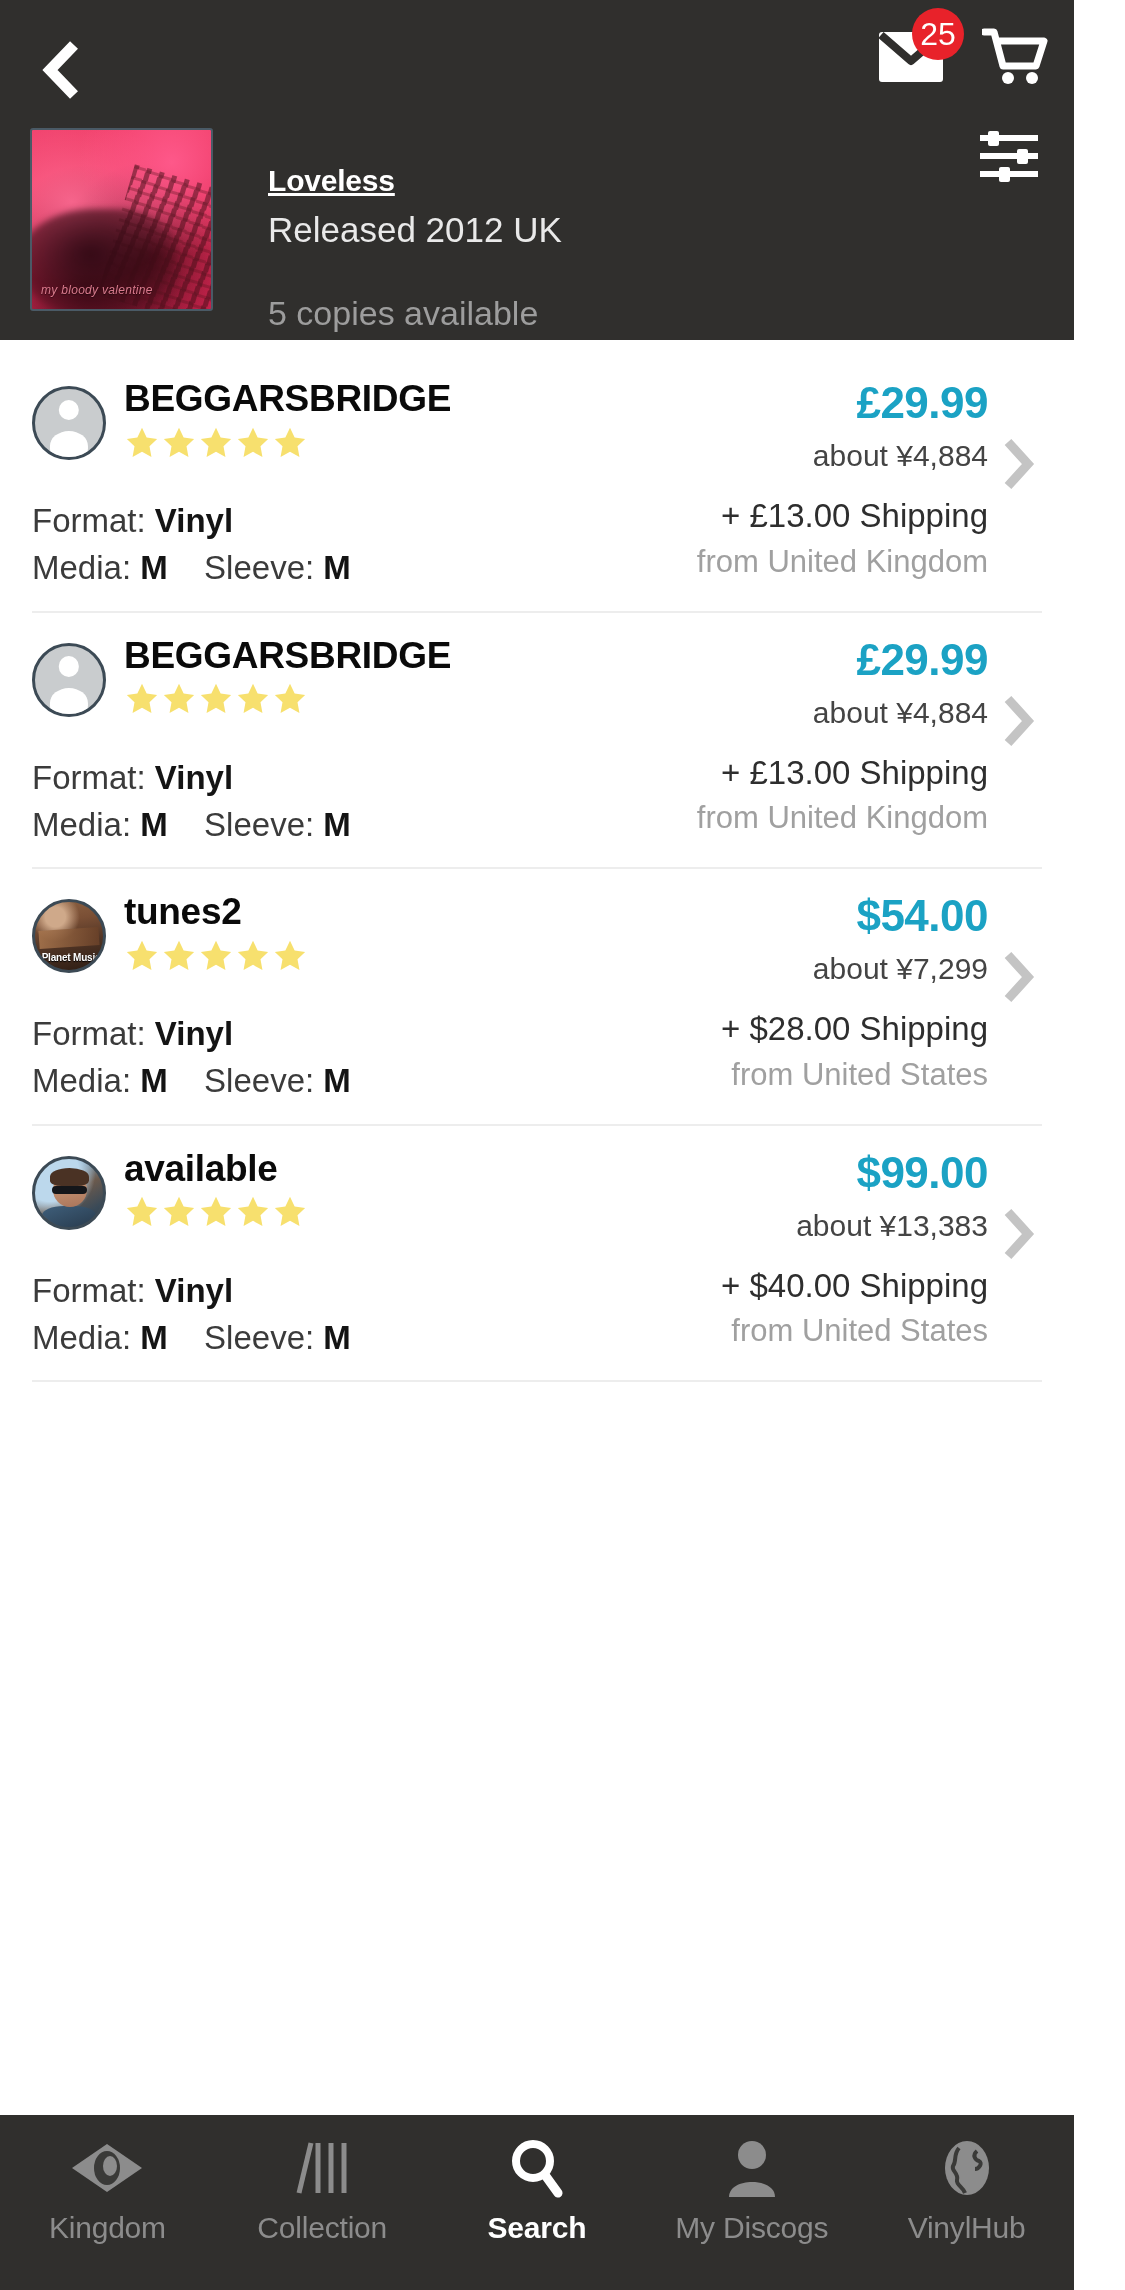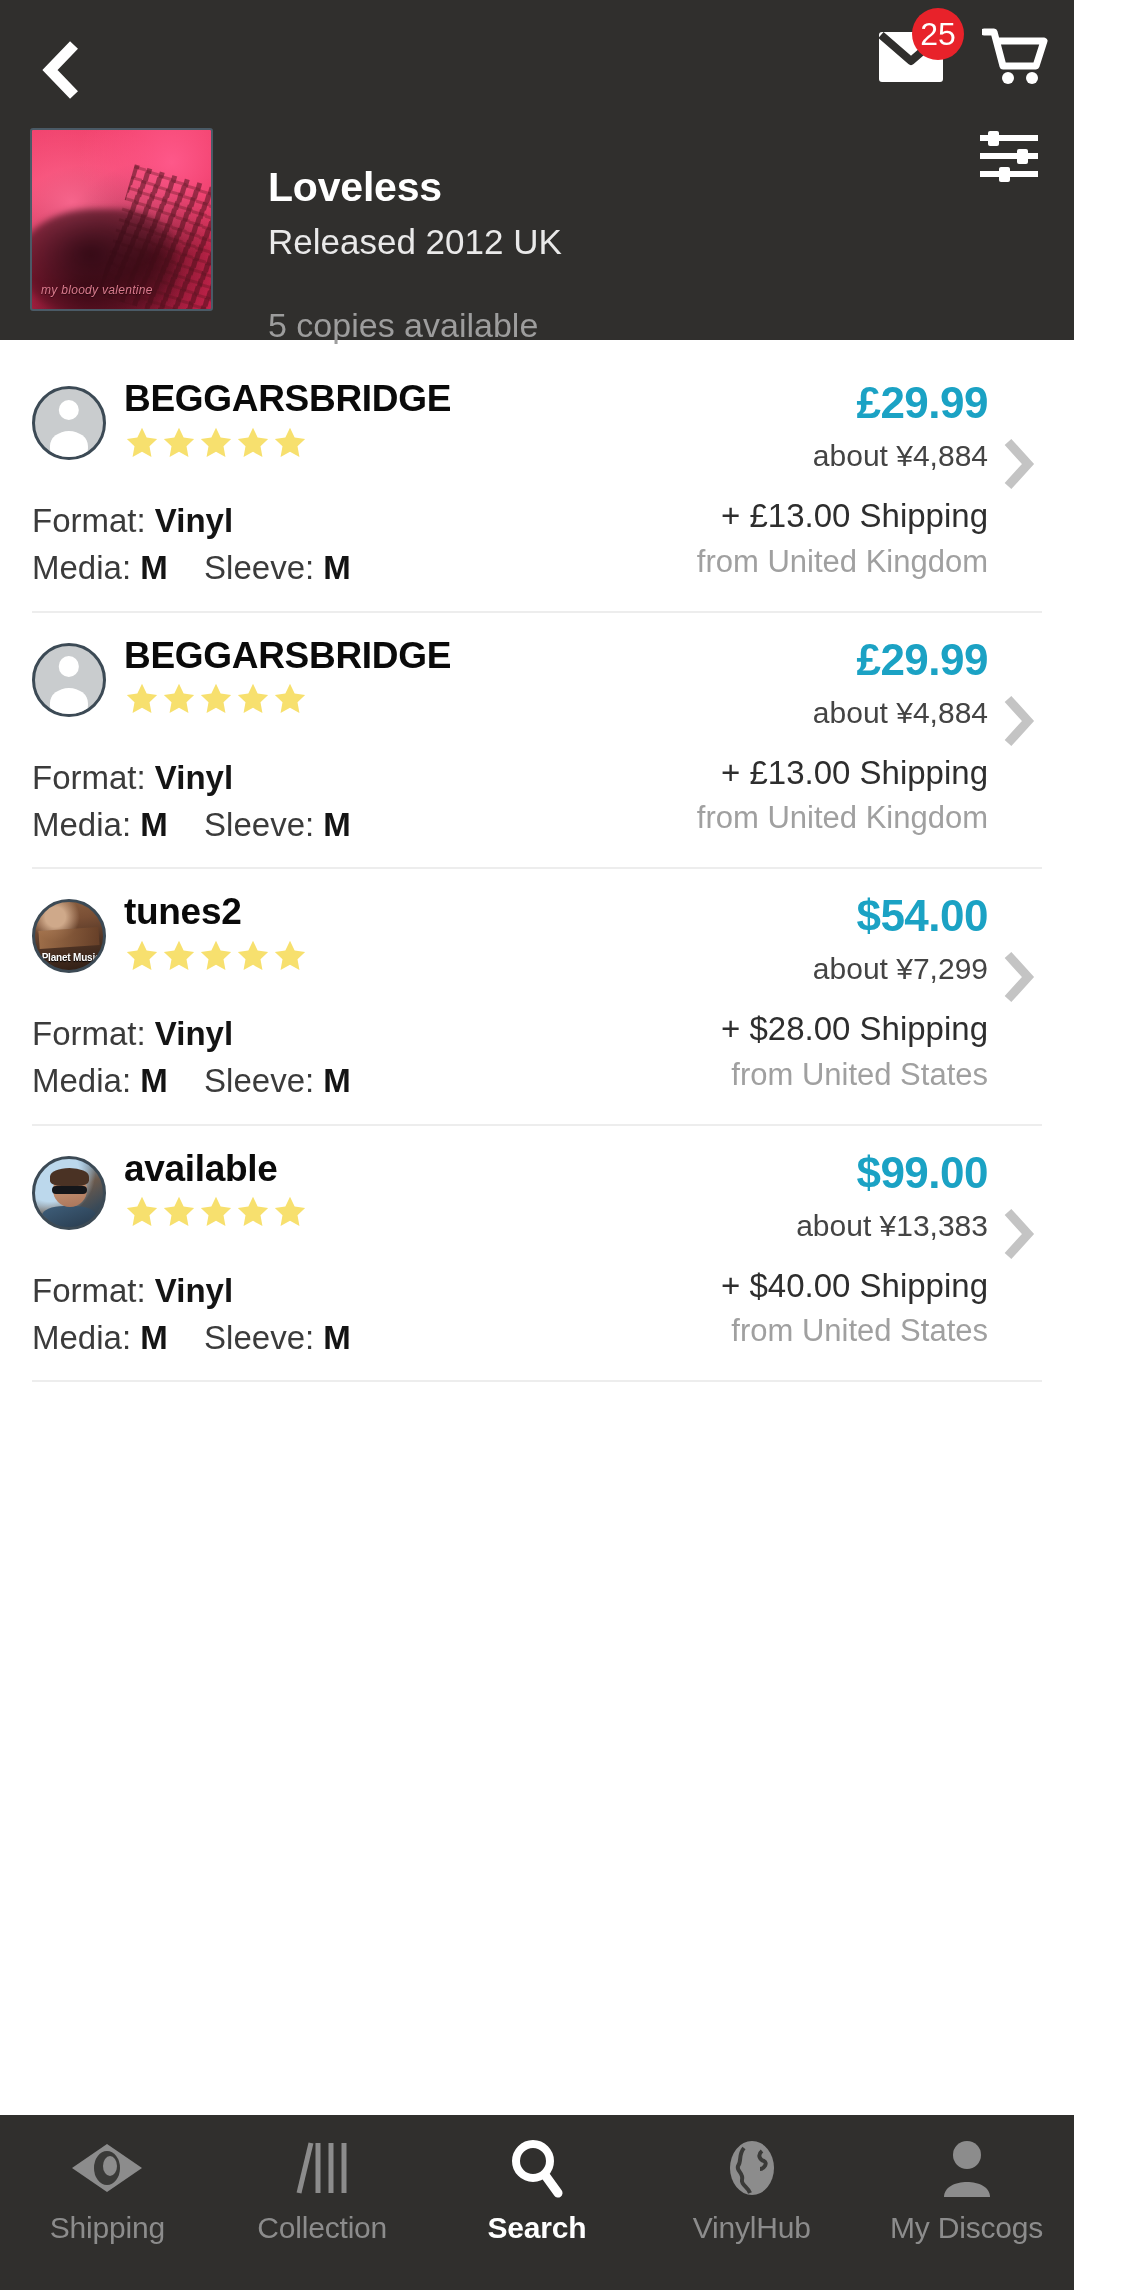--- a/index.html
+++ b/index.html
@@ -94,22 +94,23 @@
     font-size:12px;
     font-family:"Liberation Sans", sans-serif;
     color:rgba(255,150,170,0.80);
     letter-spacing:0.3px;
     text-shadow:0 1px 1px rgba(0,0,0,0.45);
     white-space:nowrap;
     font-style:italic;
   }
   .release-meta { margin-left:55px; padding-top:36px; }
   .release-title {
-    color:#ffffff; font-size:41px; font-weight:bold; line-height:1.15;
+    color:#ffffff; font-size:30px; font-weight:bold; line-height:1.15;
     letter-spacing:-0.2px;
+    text-decoration:underline;
   }
   .release-sub {
     color:#e9e9e9; font-size:35px; font-weight:400; margin-top:10px; line-height:1.2;
   }
   .release-copies {
     color:#9d9d9d; font-size:34px; font-weight:400; margin-top:42px; line-height:1.2;
   }
 
   
   .listings { flex:1 1 auto; background:#ffffff; overflow:hidden;margin-top:16px; }
@@ -580,21 +581,21 @@
   <div class="tabbar">
 
     <div class="tab">
       <div class="tab-icon">
         <svg width="76" height="54" viewBox="0 0 76 54">
           <path d="M38 3 L73 27 L38 51 L3 27 Z" fill="#8c8c8c"></path>
           <ellipse cx="38" cy="27" rx="13" ry="17" fill="#3a3a38"></ellipse>
           <ellipse cx="41" cy="25" rx="7" ry="10" fill="#8c8c8c"></ellipse>
         </svg>
       </div>
-      <div class="tab-label">Shipping</div>
+      <div class="tab-label">Kingdom</div>
     </div>
 
     <div class="tab">
       <div class="tab-icon">
         <svg width="70" height="58" viewBox="0 0 70 58">
           <line x1="12" y1="54" x2="24" y2="4" stroke="#8c8c8c" stroke-width="5"></line>
           <line x1="31" y1="54" x2="31" y2="4" stroke="#8c8c8c" stroke-width="5"></line>
           <line x1="44" y1="54" x2="44" y2="4" stroke="#8c8c8c" stroke-width="5"></line>
           <line x1="57" y1="54" x2="57" y2="4" stroke="#8c8c8c" stroke-width="5"></line>
         </svg>
@@ -607,34 +608,34 @@
         <svg width="58" height="62" viewBox="0 0 58 62">
           <circle cx="25" cy="24" r="17" stroke="#ffffff" stroke-width="8" fill="none"></circle>
           <line x1="37" y1="38" x2="50" y2="56" stroke="#ffffff" stroke-width="9" stroke-linecap="round"></line>
         </svg>
       </div>
       <div class="tab-label">Search</div>
     </div>
 
     <div class="tab">
       <div class="tab-icon">
+        <svg width="54" height="58" viewBox="0 0 54 58">
+          <circle cx="27" cy="16" r="14" fill="#8c8c8c"></circle>
+          <path d="M4 58 C4 38 50 38 50 58 Z" fill="#8c8c8c"></path>
+        </svg>
+      </div>
+      <div class="tab-label">My Discogs</div>
+    </div>
+
+    <div class="tab">
+      <div class="tab-icon">
         <svg width="56" height="58" viewBox="0 0 56 58">
           <ellipse cx="28" cy="29" rx="22" ry="27" fill="#8c8c8c"></ellipse>
           <path d="M20 9 C14 16 18 22 14 27 C12 32 20 34 18 41 C17 46 24 48 26 54" stroke="#3a3a38" stroke-width="4" fill="none"></path>
           <path d="M38 12 C33 16 36 21 40 22 C44 24 40 30 36 30" stroke="#3a3a38" stroke-width="4" fill="none"></path>
         </svg>
       </div>
       <div class="tab-label">VinylHub</div>
     </div>
 
-    <div class="tab">
-      <div class="tab-icon">
-        <svg width="54" height="58" viewBox="0 0 54 58">
-          <circle cx="27" cy="16" r="14" fill="#8c8c8c"></circle>
-          <path d="M4 58 C4 38 50 38 50 58 Z" fill="#8c8c8c"></path>
-        </svg>
-      </div>
-      <div class="tab-label">My Discogs</div>
-    </div>
-
   </div>
 
 </div>
 
 </body></html>

